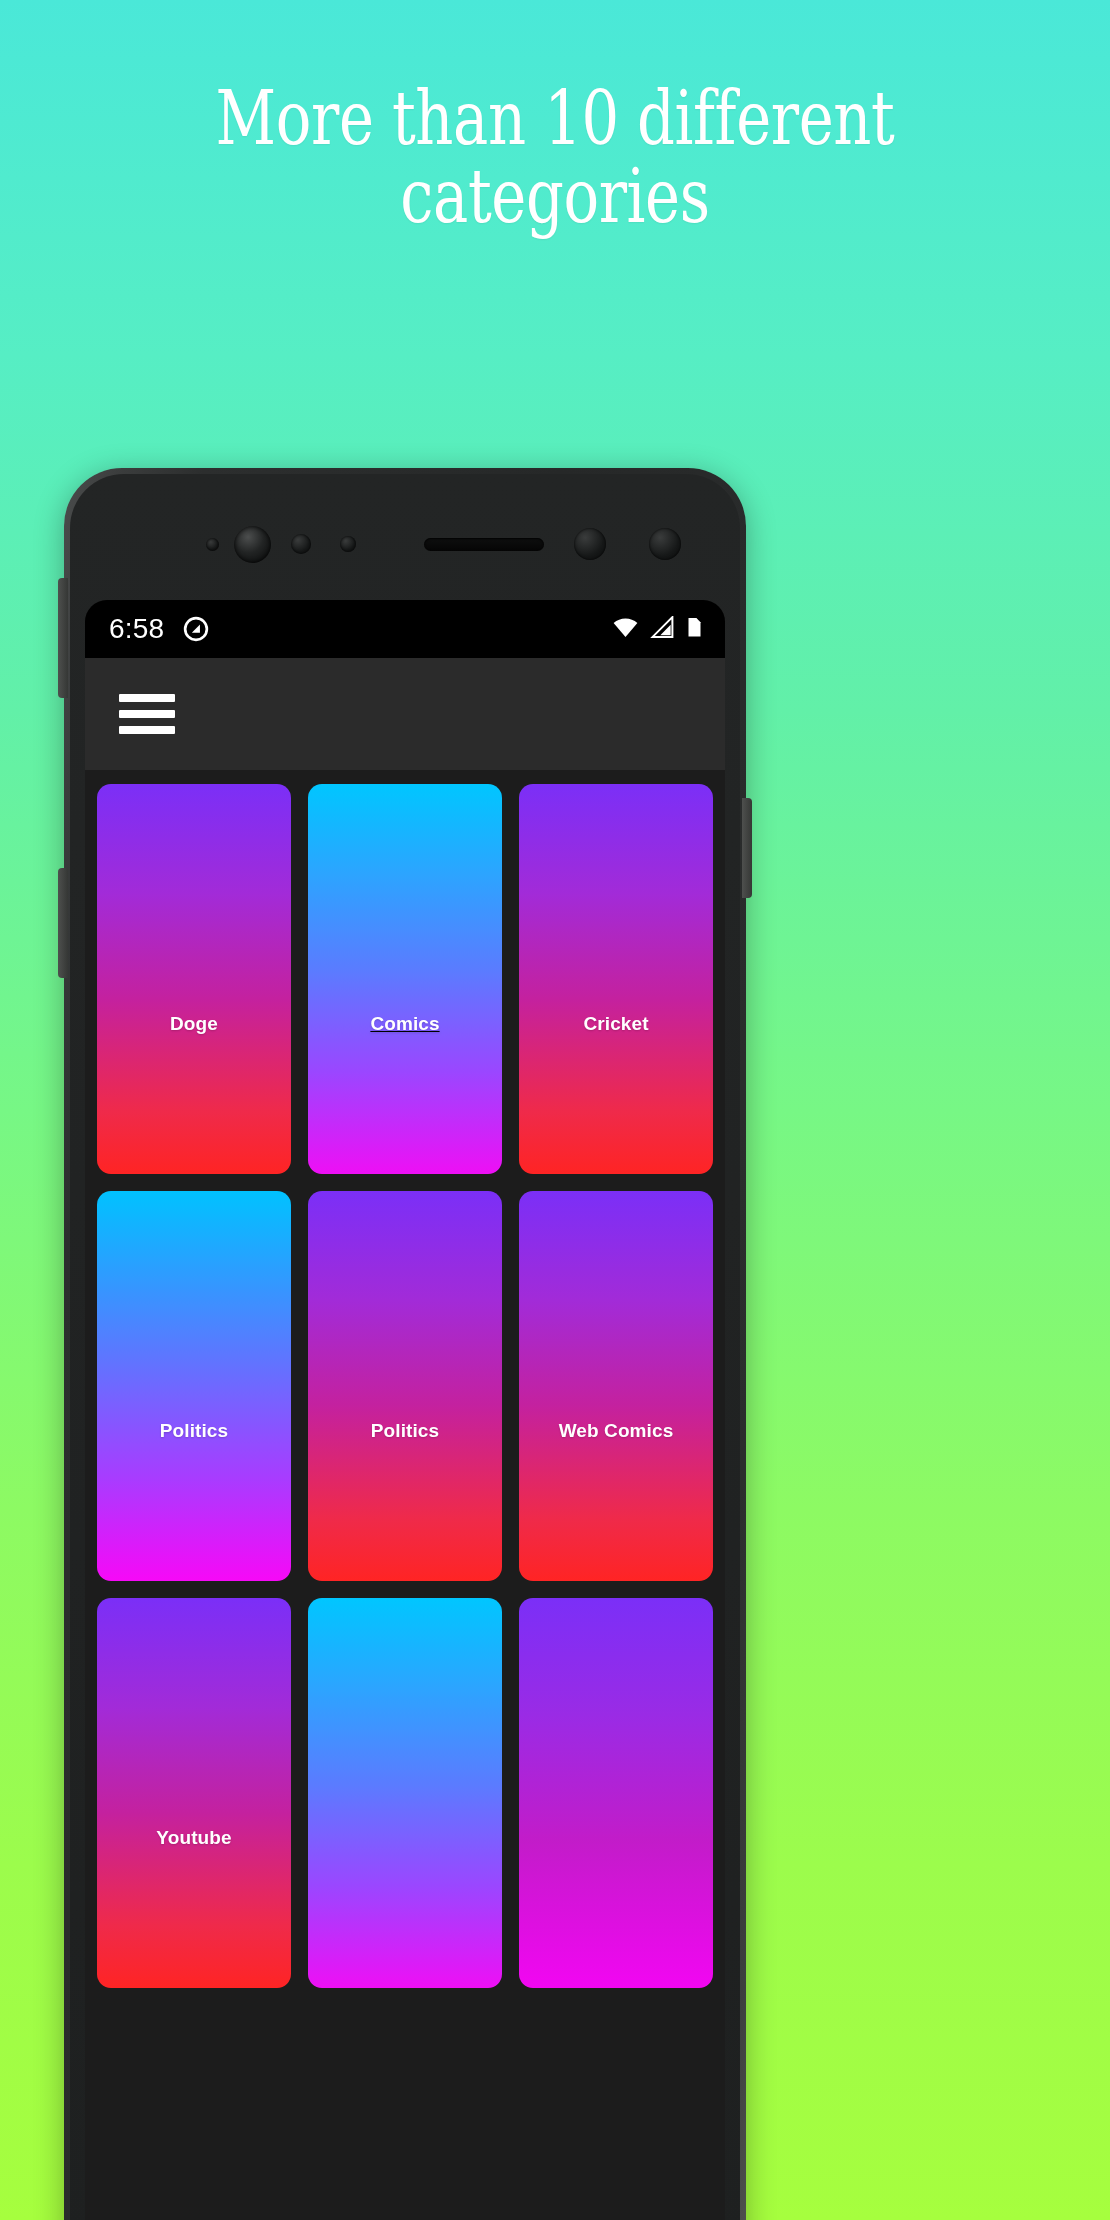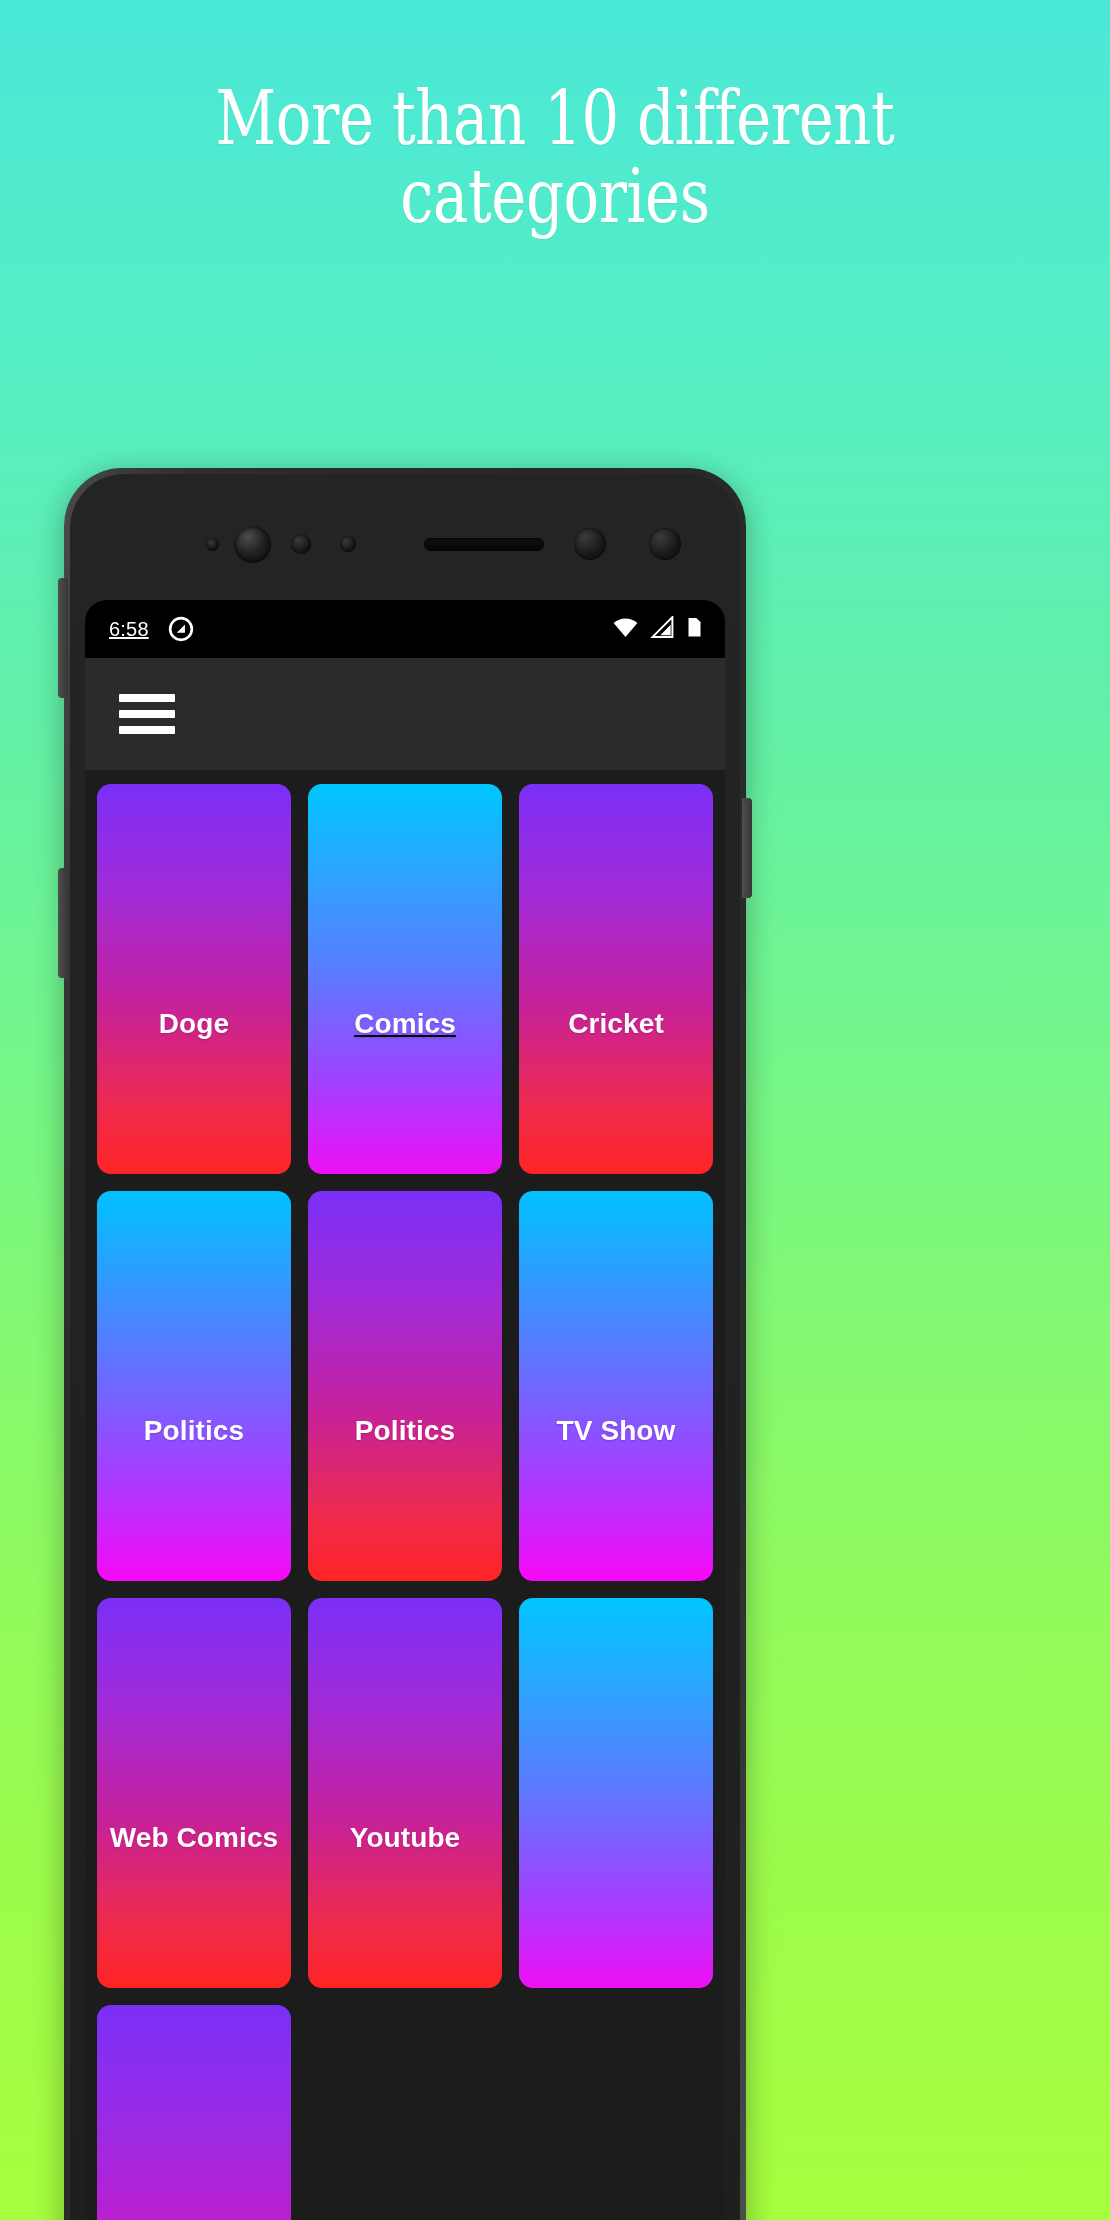--- a/index.html
+++ b/index.html
@@ -116,24 +116,23 @@
   
   .statusbar {
     height:58px;
     background:#000000;
     display:flex;
     align-items:center;
     padding:0 22px 0 24px;
     color:#ffffff;
   }
   .status-time {
-    font-size:20px;
+    font-size:28px;
     font-weight:400;
     letter-spacing:0.2px;
-    text-decoration:underline;
   }
   .status-icon-dnd {
     margin-left:18px;
     width:28px; height:28px;
     position:relative;
   }
   .status-right {
     margin-left:auto;
     display:flex;
     align-items:center;
@@ -172,21 +171,21 @@
   .tile {
     height:390px;
     border-radius:14px;
     display:flex;
     align-items:center;
     justify-content:center;
     position:relative;
   }
   .tile-label {
     color:#ffffff;
-    font-size:28px;
+    font-size:19px;
     font-weight:700;
     letter-spacing:0.1px;
     text-align:center;
     position:relative;
     top:45px;
     text-shadow:0 1px 2px rgba(0,0,0,0.18);
   }
   .g-purple-red  { background:linear-gradient(180deg,#7b2ff7 0%,#a22bd8 28%,#c4219f 55%,#ef2a4a 84%,#ff2424 100%); }
   .g-cyan-purple { background:linear-gradient(180deg,#00c6ff 0%,#2aa6ff 22%,#5b7bff 48%,#9b46ff 74%,#ee0ff5 100%);text-decoration:underline; }
   .g-cyan-magenta{ background:linear-gradient(180deg,#00c2ff 0%,#2f9bff 22%,#6a6cff 48%,#a93bff 74%,#f708f7 100%); }
@@ -267,23 +266,20 @@
         </div>
         <div class="tile g-purple-red">
           <div class="tile-label">Cricket</div>
         </div>
         <div class="tile g-cyan-magenta">
           <div class="tile-label">Politics</div>
         </div>
         <div class="tile g-purple-red">
           <div class="tile-label">Politics</div>
         </div>
-        <div class="tile g-cyan-magenta">
-          <div class="tile-label">TV Show</div>
-        </div>
         <div class="tile g-purple-red">
           <div class="tile-label">Web Comics</div>
         </div>
         <div class="tile g-purple-red">
           <div class="tile-label">Youtube</div>
         </div>
         <div class="tile g-cyan-purple">
           <div class="tile-label"></div>
         </div>
         <div class="tile g-purple-magenta">

